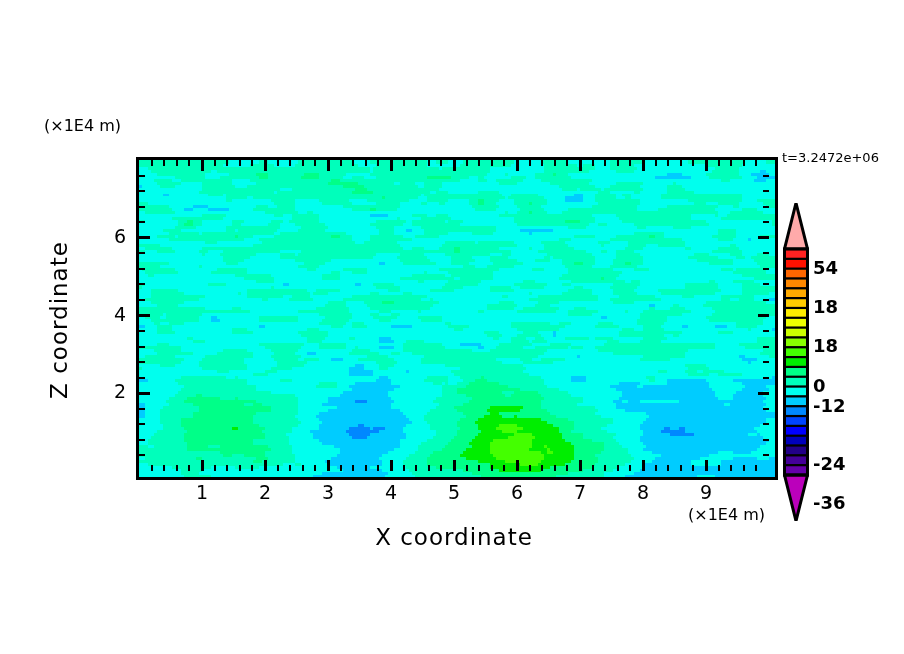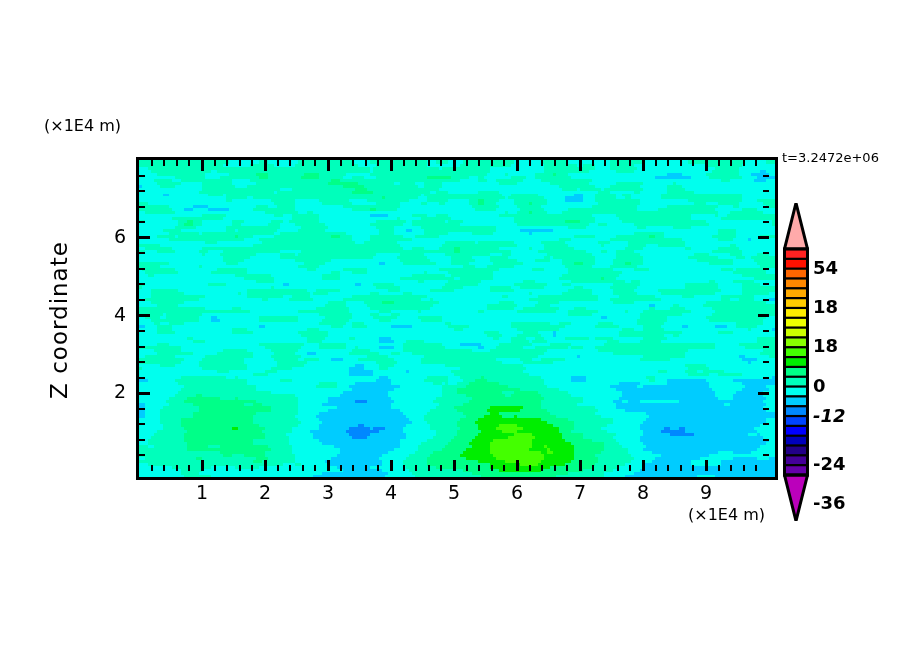--- a/index.html
+++ b/index.html
@@ -141,20 +141,21 @@
 
 <div id="page">
 
 
   <div class="unit-top">(×1E4 m)</div>
   <div class="unit-bottom">(×1E4 m)</div>
 
   <div class="time-stamp">t=3.2472e+06</div>
 
   <div class="yaxis-title">Z coordinate</div>
+  <div class="xaxis-title">X coordinate</div>
 
   <div id="plot-frame">
     <svg id="field-svg" viewBox="0 0 636 317" preserveAspectRatio="none">
         <rect x="0.00" y="314.01" width="45.60" height="3.59" fill="#00ffee" shape-rendering="crispEdges"></rect>
         <rect x="45.00" y="314.01" width="27.60" height="3.59" fill="#00ffbb" shape-rendering="crispEdges"></rect>
         <rect x="72.00" y="314.01" width="102.60" height="3.59" fill="#00ffee" shape-rendering="crispEdges"></rect>
         <rect x="174.00" y="314.01" width="72.60" height="3.59" fill="#00ccff" shape-rendering="crispEdges"></rect>
         <rect x="246.00" y="314.01" width="30.60" height="3.59" fill="#00ffee" shape-rendering="crispEdges"></rect>
         <rect x="276.00" y="314.01" width="66.60" height="3.59" fill="#00ffbb" shape-rendering="crispEdges"></rect>
         <rect x="342.00" y="314.01" width="75.60" height="3.59" fill="#00ff88" shape-rendering="crispEdges"></rect>
@@ -2290,18 +2291,18 @@
       <rect x="1.5" y="252.35" width="23" height="10.23" fill="#440099" stroke="#000" stroke-width="2.2"></rect>
       <rect x="1.5" y="262.17" width="23" height="10.23" fill="#6600aa" stroke="#000" stroke-width="2.2"></rect>
       <polygon points="1.5,272 24.5,272 13,318" fill="#bb00bb" stroke="#000" stroke-width="3" stroke-linejoin="miter"></polygon>
       <rect x="1.5" y="46" width="23" height="226" fill="none" stroke="#000" stroke-width="3"></rect>
     </svg>
   <div id="cbar-label-layer">
       <div class="cbar-label" style="top: 256.652px;">54</div>
       <div class="cbar-label" style="top: 295.957px;">18</div>
       <div class="cbar-label" style="top: 335.261px;">18</div>
       <div class="cbar-label" style="top: 374.565px;">0</div>
-      <div class="cbar-label" style="top: 405px; font-style: italic;">-12</div>
+      <div class="cbar-label" style="top: 395px;">-12</div>
       <div class="cbar-label" style="top: 453.174px;">-24</div>
       <div class="cbar-label" style="top: 492.478px;">-36</div>
     </div>
 
 </div>
 
 </body></html>

